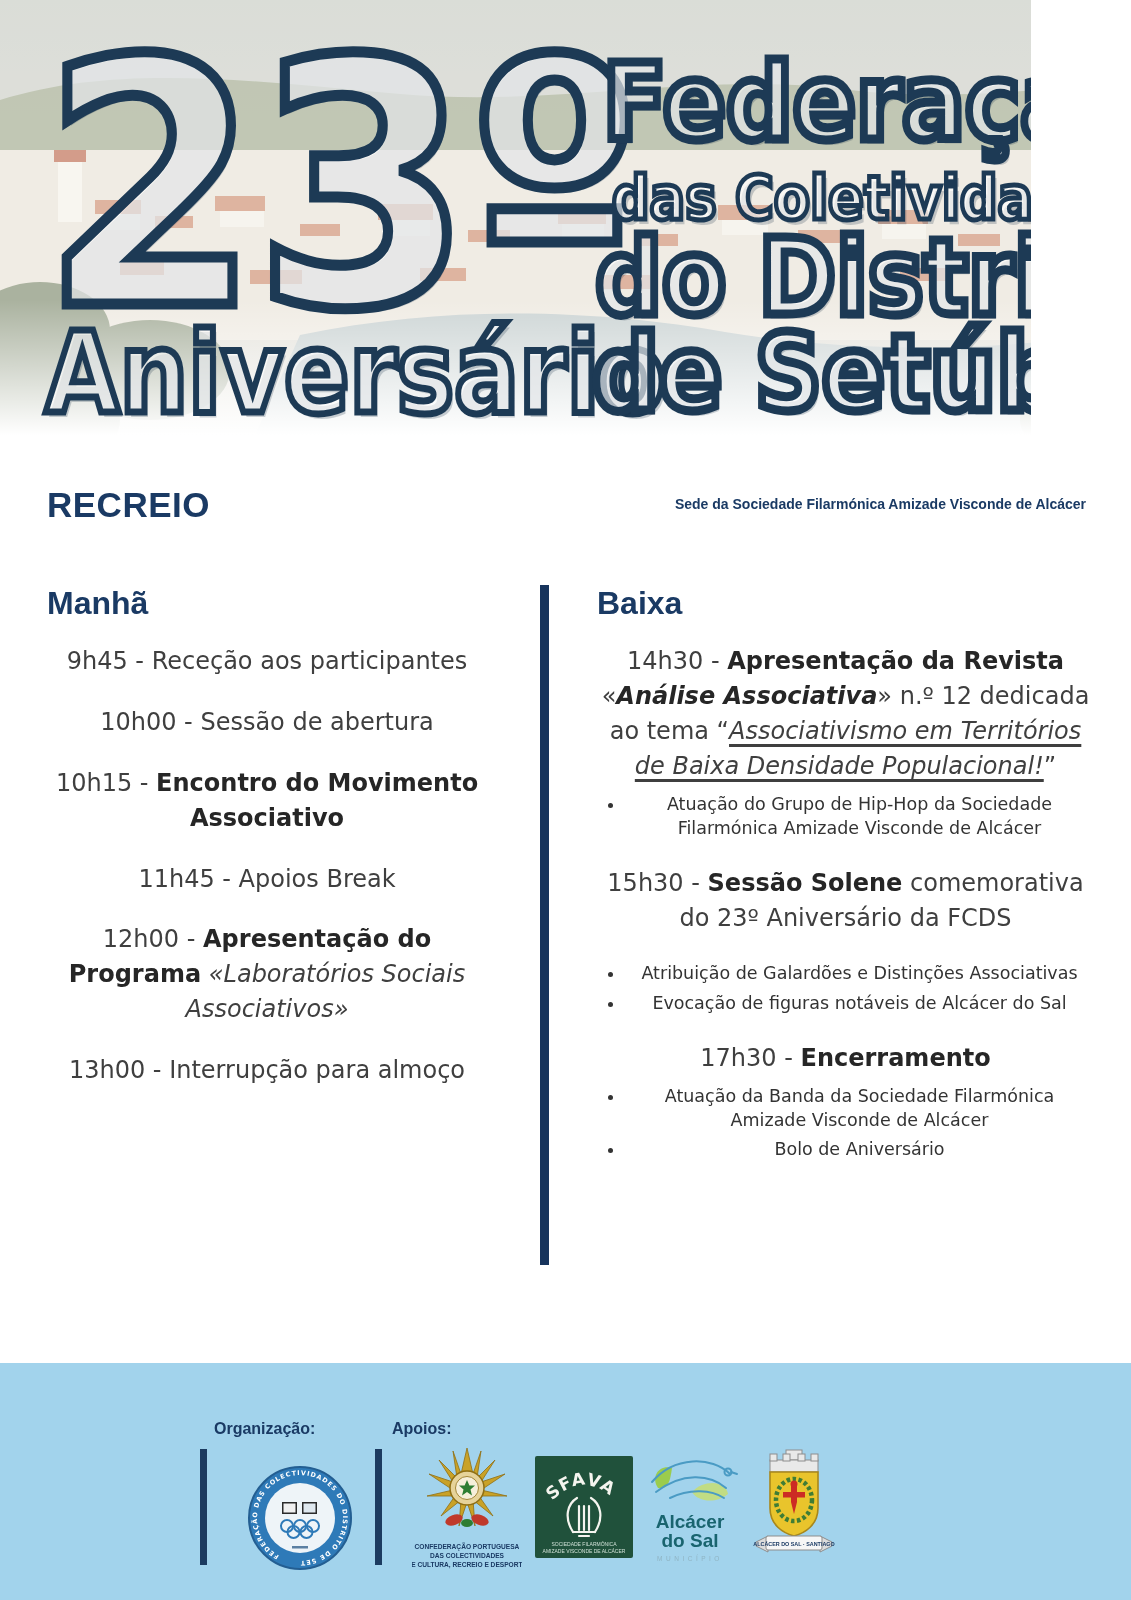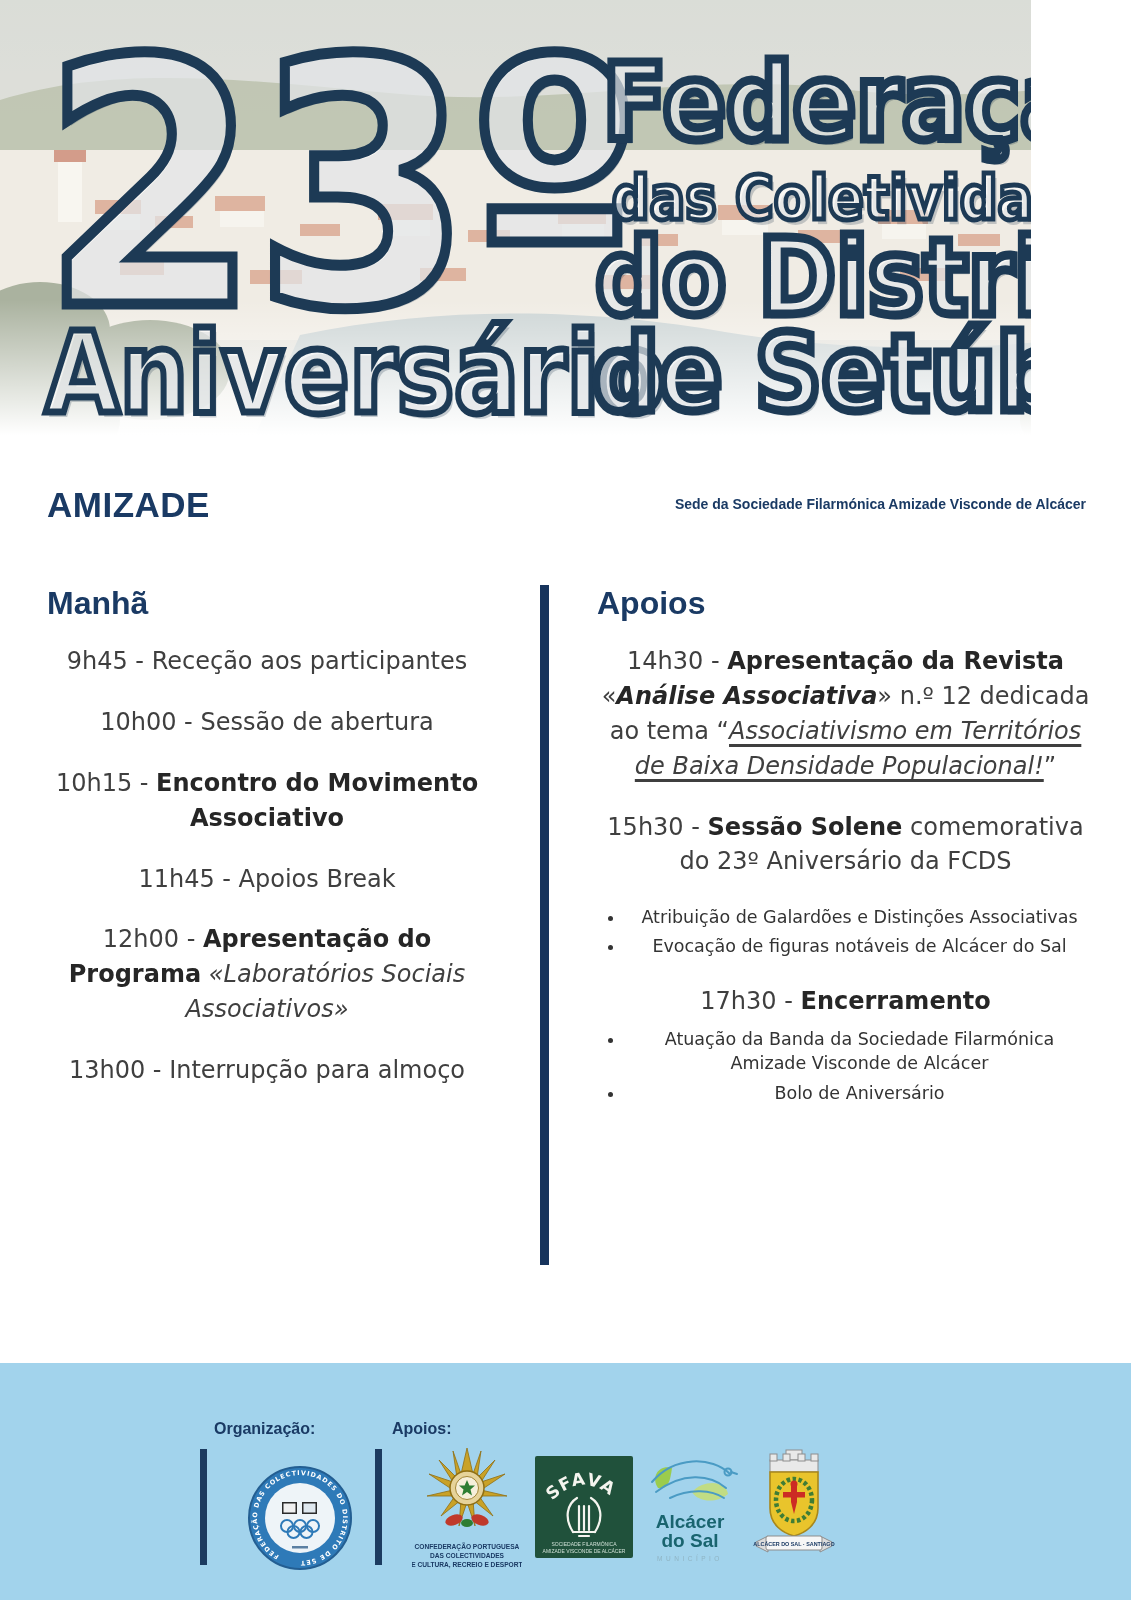--- a/index.html
+++ b/index.html
@@ -108,41 +108,43 @@
   </svg>
 
   <div class="outline o-23">23º</div>
   <div class="outline o-aniv">Aniversário</div>
   <div class="outline o-line o-l1">Federação</div>
   <div class="outline o-line o-l2">das Coletividades</div>
   <div class="outline o-line o-l3">do Distrito</div>
   <div class="outline o-line o-l4">de Setúbal</div>
 </div>
 
-<div class="abs h-navy prog-title">AMIZADE</div>
+<div class="abs h-navy prog-title">RECREIO</div>
 <div class="abs h-navy venue">Sede da Sociedade Filarmónica Amizade Visconde de Alcácer</div>
 
 <div class="col col-m">
   <h2>Manhã</h2>
   <div id="morning-list">
       <div class="item"><span>9h45 - </span><span>Receção aos participantes</span></div>
       <div class="item"><span>10h00 - </span><span>Sessão de abertura</span></div>
       <div class="item"><span>10h15 - </span><span class="b">Encontro do Movimento Associativo</span></div>
       <div class="item"><span>11h45 - </span><span>Apoios Break</span></div>
       <div class="item"><span>12h00 - </span><span class="b">Apresentação do Programa</span><span> </span><span class="i">«Laboratórios Sociais Associativos»</span></div>
       <div class="item"><span>13h00 - </span><span>Interrupção para almoço</span></div>
     </div>
 </div>
 
 <div class="abs divider"></div>
 
 <div class="col col-t">
-  <h2>Apoios</h2>
+  <h2>Baixa</h2>
   <div id="afternoon-list">
-      <div class="item"><span>14h30 - </span><span class="b">Apresentação da Revista</span><span> «</span><span class="b i">Análise Associativa</span><span>» n.º 12 dedicada ao tema “</span><span class="i u">Associativismo em Territórios de Baixa Densidade Populacional!</span><span>”</span></div>
+      <div class="item"><span>14h30 - </span><span class="b">Apresentação da Revista</span><span> «</span><span class="b i">Análise Associativa</span><span>» n.º 12 dedicada ao tema “</span><span class="i u">Associativismo em Territórios de Baixa Densidade Populacional!</span><span>”</span><ul class="bullets">
+          <li>Atuação do Grupo de Hip-Hop da Sociedade Filarmónica Amizade Visconde de Alcácer</li>
+        </ul></div>
       <div class="item"><span>15h30 - </span><span class="b">Sessão Solene</span><span> comemorativa do 23º Aniversário da FCDS</span><ul class="bullets spaced">
           <li>Atribuição de Galardões e Distinções Associativas</li>
           <li>Evocação de figuras notáveis de Alcácer do Sal</li>
         </ul></div>
       <div class="item"><span>17h30 - </span><span class="b">Encerramento</span><ul class="bullets">
           <li>Atuação da Banda da Sociedade Filarmónica Amizade Visconde de Alcácer</li>
           <li>Bolo de Aniversário</li>
         </ul></div>
     </div>
 </div>

